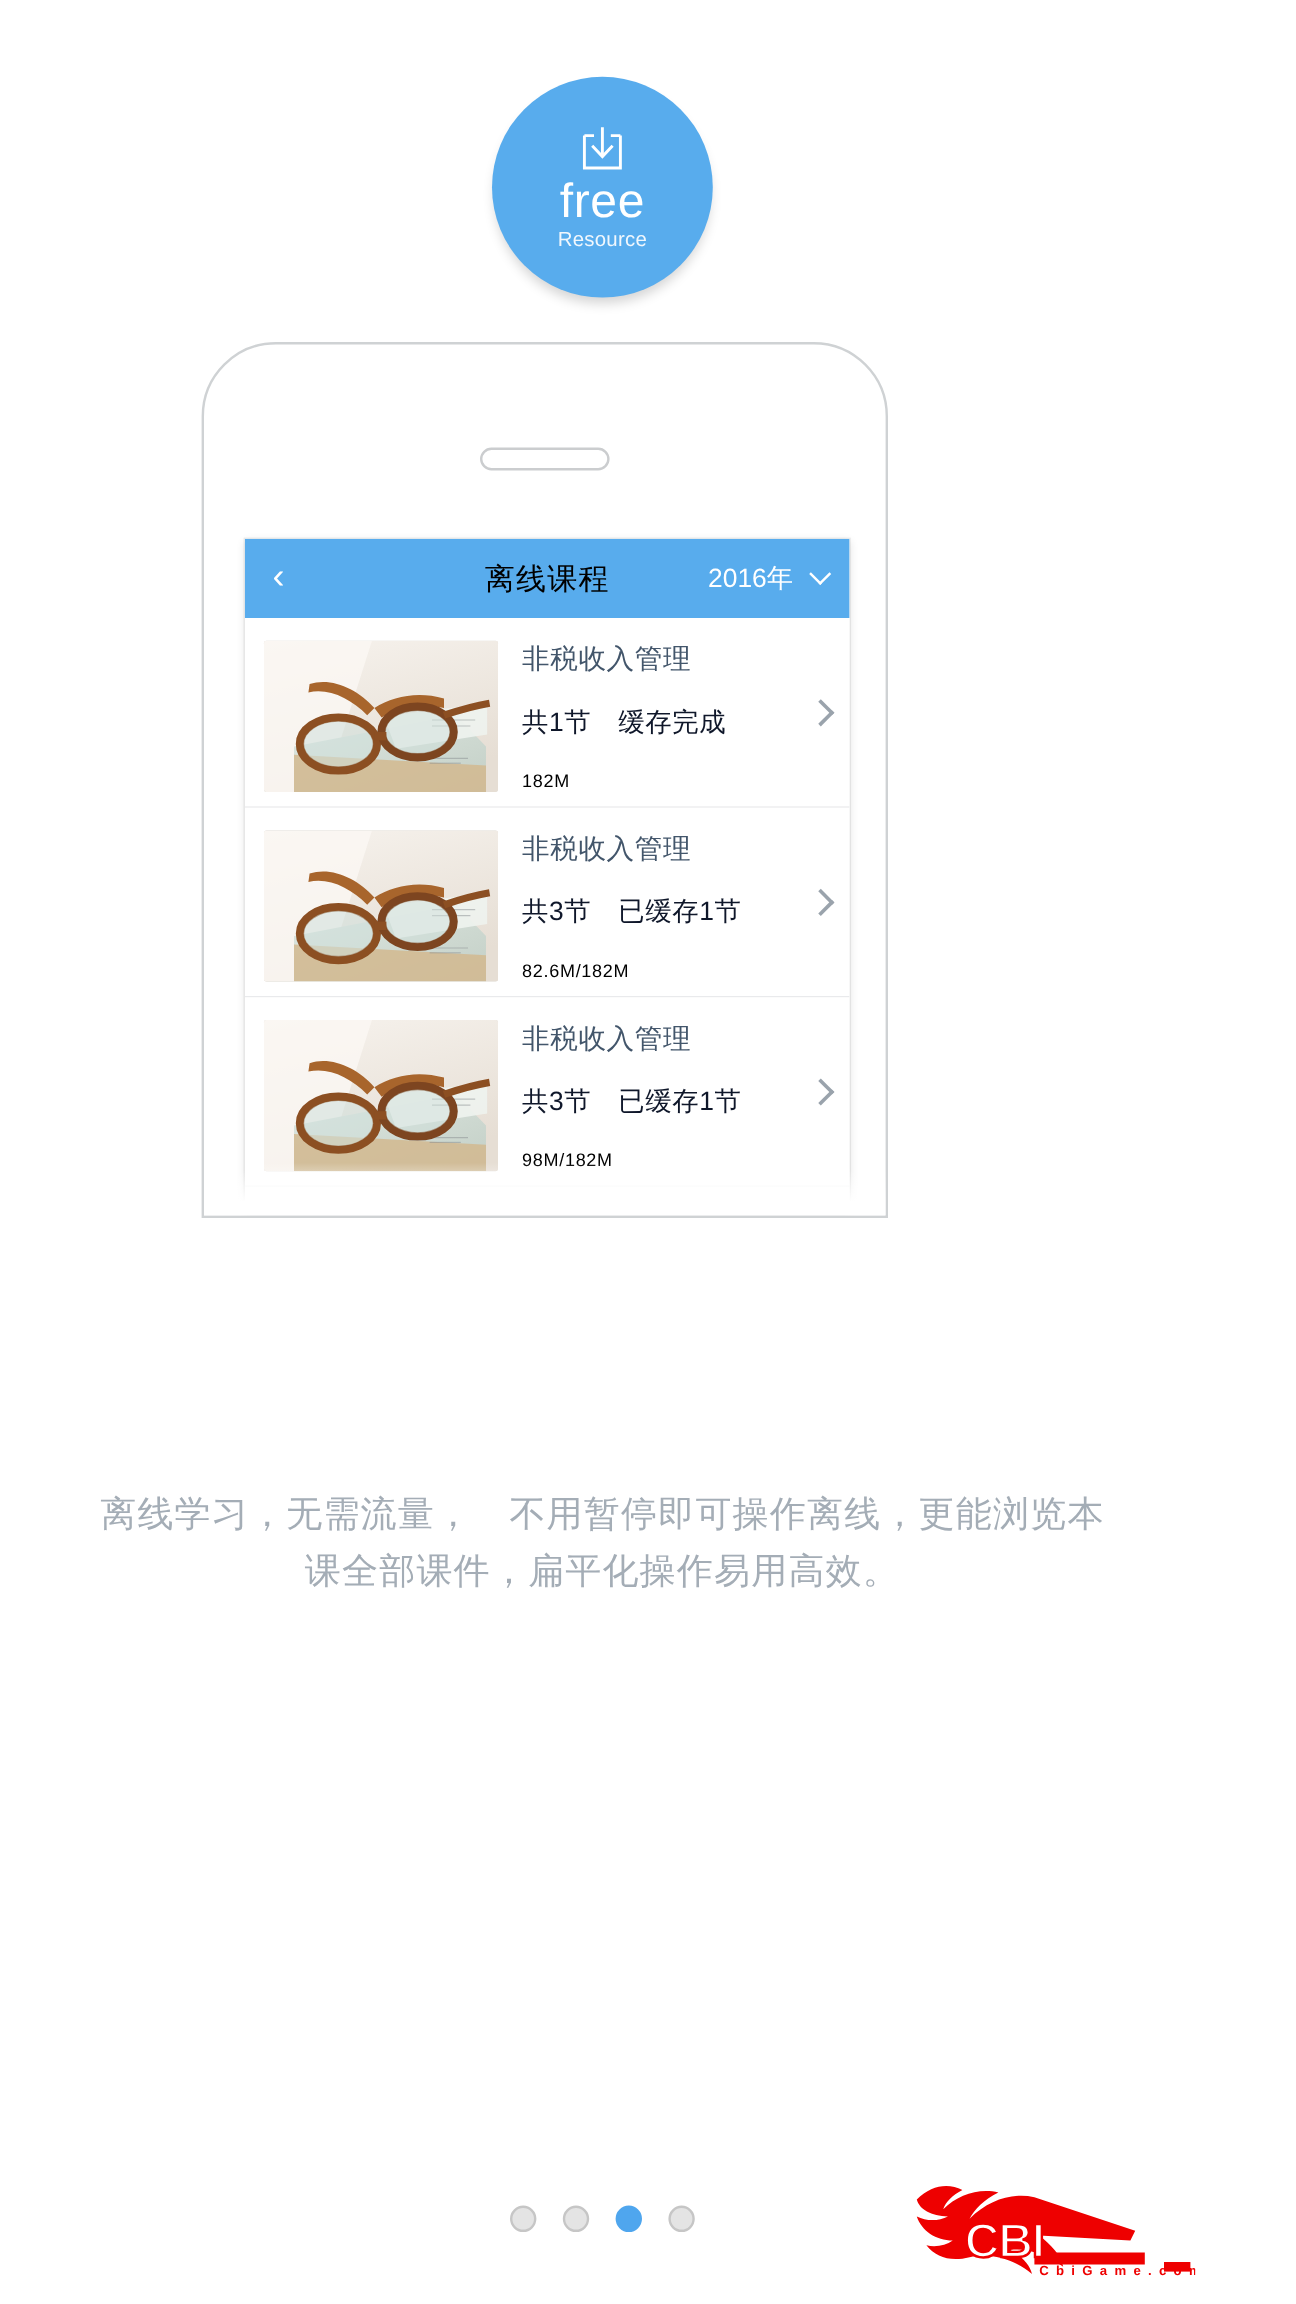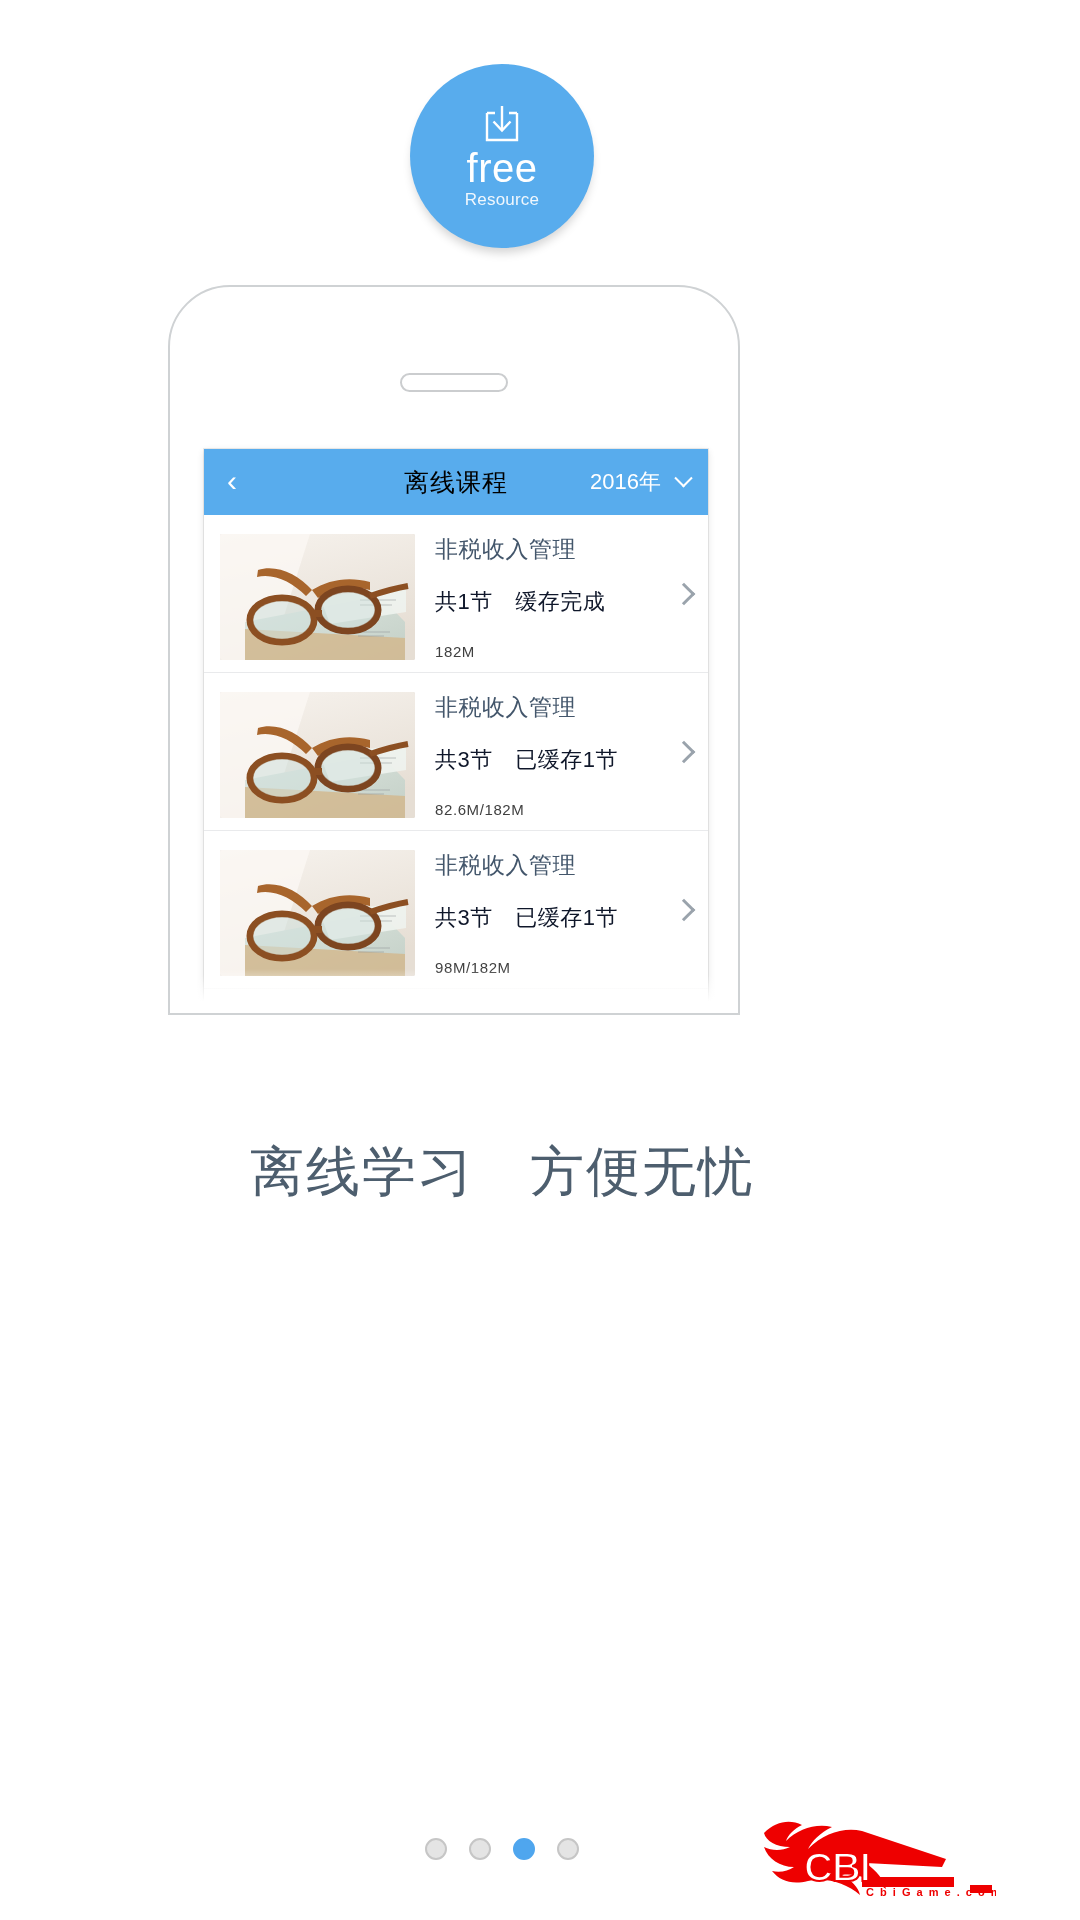--- a/index.html
+++ b/index.html
@@ -98,21 +98,21 @@
   }
   .row-title {
     color:#43566b; font-size:23px; font-weight:400;
     letter-spacing:0.5px; white-space:nowrap;
   }
   .row-sub {
     color:#0f172a; font-size:22px; font-weight:400;
     margin-top:22px; white-space:nowrap; letter-spacing:0.5px;
   }
   .row-size {
-    color:#404040; font-size:15px; font-weight:400;
+    color:#000000; font-size:15px; font-weight:400;
     margin-top:26px; letter-spacing:0.6px;
   }
   .row-chevron {
     position:absolute; right:16px; top:50%; transform:translateY(-50%);
     width:16px; height:16px;
     border-right:3px solid #9aa3ac; border-top:3px solid #9aa3ac;
     transform:translateY(-50%) rotate(45deg);
   }
   .fade-mask {
     position:absolute; left:0; right:0; bottom:0; height:40px;
@@ -316,21 +316,21 @@
 
         </div>
 
       </div>
       <div class="fade-mask"></div>
     </div>
 
     <div class="phone-fade"></div>
   </div>
 
-  <div class="headline">离线学习　方便无忧</div>
+  <div class="subcopy">离线学习，无需流量，　不用暂停即可操作离线，更能浏览本课全部课件，扁平化操作易用高效。</div>
 
   <div class="dots">
     <span class="dot"></span>
     <span class="dot"></span>
     <span class="dot active"></span>
     <span class="dot"></span>
   </div>
 
   <div class="watermark">
     <svg viewBox="0 0 250 118" xmlns="http://www.w3.org/2000/svg">

